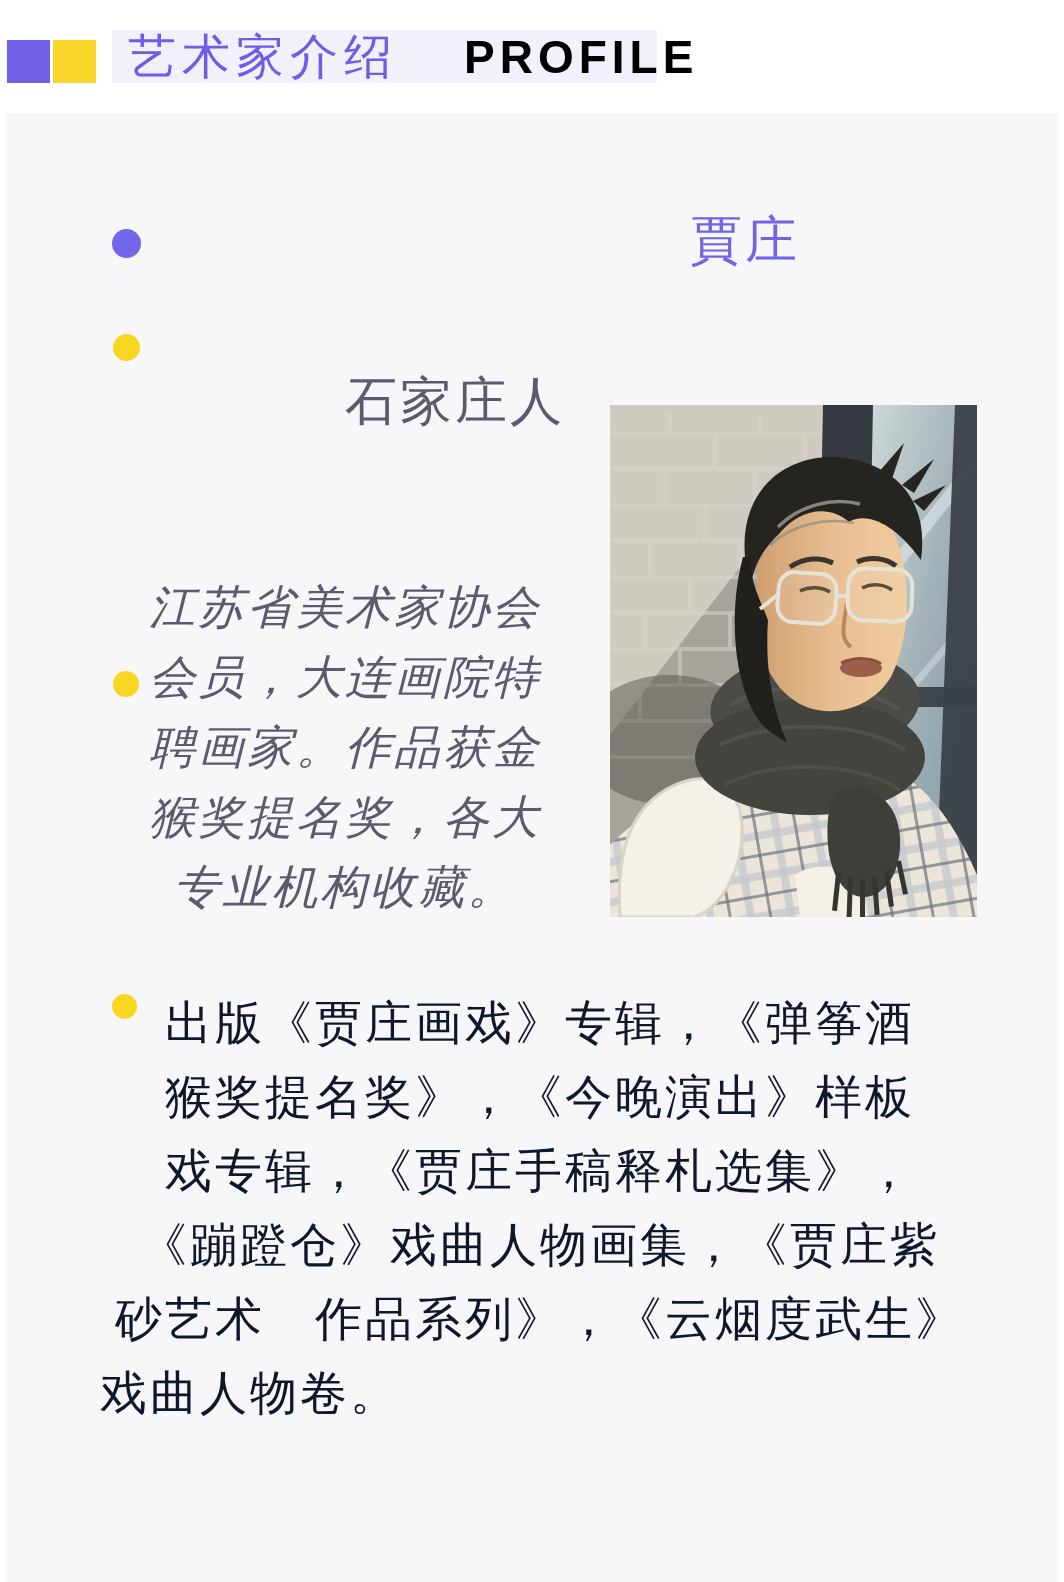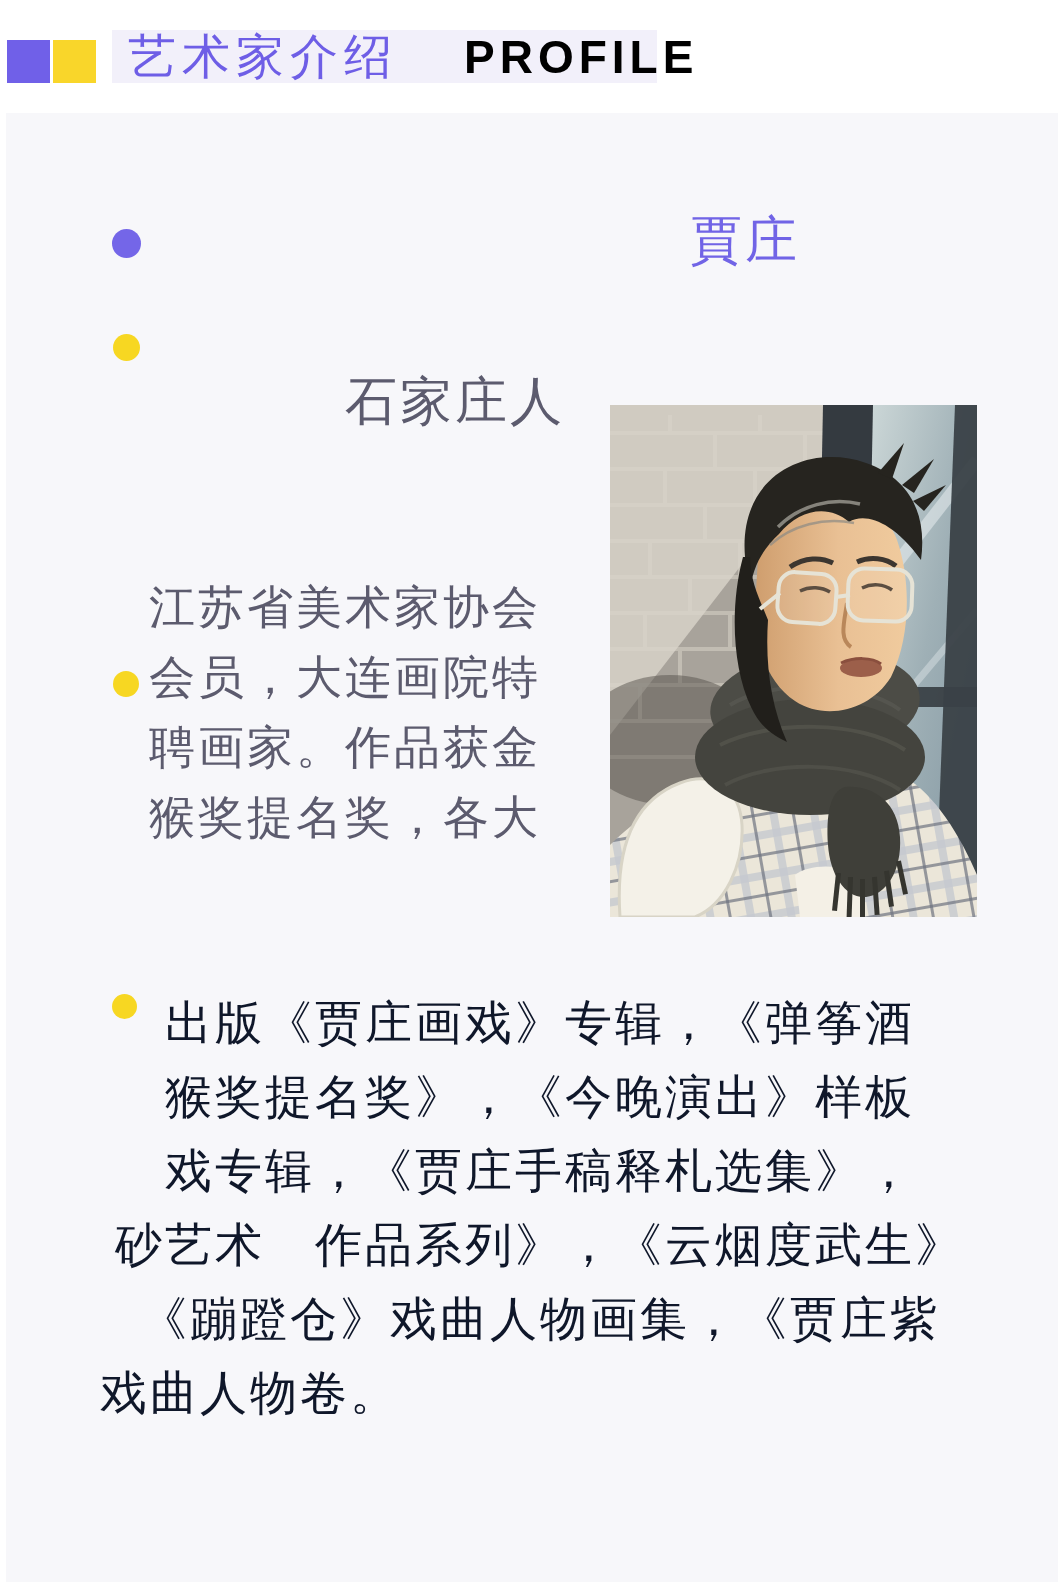--- a/index.html
+++ b/index.html
@@ -36,21 +36,21 @@
     color:#7164e6;letter-spacing:3px;
   }
   .origin-row{
     position:absolute;left:110px;top:316px;width:690px;
     text-align:center;font-size:52px;line-height:74px;
     color:#5c5b6e;letter-spacing:3px;margin-top:48px;
   }
   .bio{
     position:absolute;left:105px;top:572px;width:480px;
     font-size:46px;line-height:70px;letter-spacing:3px;
-    text-align:center;color:#5c5b6e;
+    text-align:center;color:#5c5b6e;font-style:italic;
   }
   .pubs{
     position:absolute;left:100px;top:986px;width:880px;
     font-size:47px;line-height:74px;letter-spacing:3px;
     text-align:center;color:#0f172a;
   }
   .pubs .line.align-right{text-align:left;padding-right:20px;}
   
   .photo{
     position:absolute;left:610px;top:405px;width:367px;height:512px;margin:0;
@@ -189,23 +189,24 @@
     </g>
   </svg>
 </figure>
 
 <span class="bullet b3"></span>
 <div class="bio">
   <div class="line">江苏省美术家协会</div>
   <div class="line">会员，大连画院特</div>
   <div class="line">聘画家。作品获金</div>
   <div class="line">猴奖提名奖，各大</div>
+  <div class="line">专业机构收藏。</div>
 </div>
 
 <span class="bullet b4"></span>
 <div class="pubs">
   <div class="line">出版《贾庄画戏》专辑，《弹筝酒</div>
   <div class="line">猴奖提名奖》，《今晚演出》样板</div>
   <div class="line">戏专辑，《贾庄手稿释札选集》，</div>
+  <div class="line">《蹦蹬仓》戏曲人物画集，《贾庄紫</div>
   <div class="line">砂艺术　作品系列》，《云烟度武生》</div>
-  <div class="line">《蹦蹬仓》戏曲人物画集，《贾庄紫</div>
   <div class="line align-right">戏曲人物卷。</div>
 </div>
 
 </body></html>

